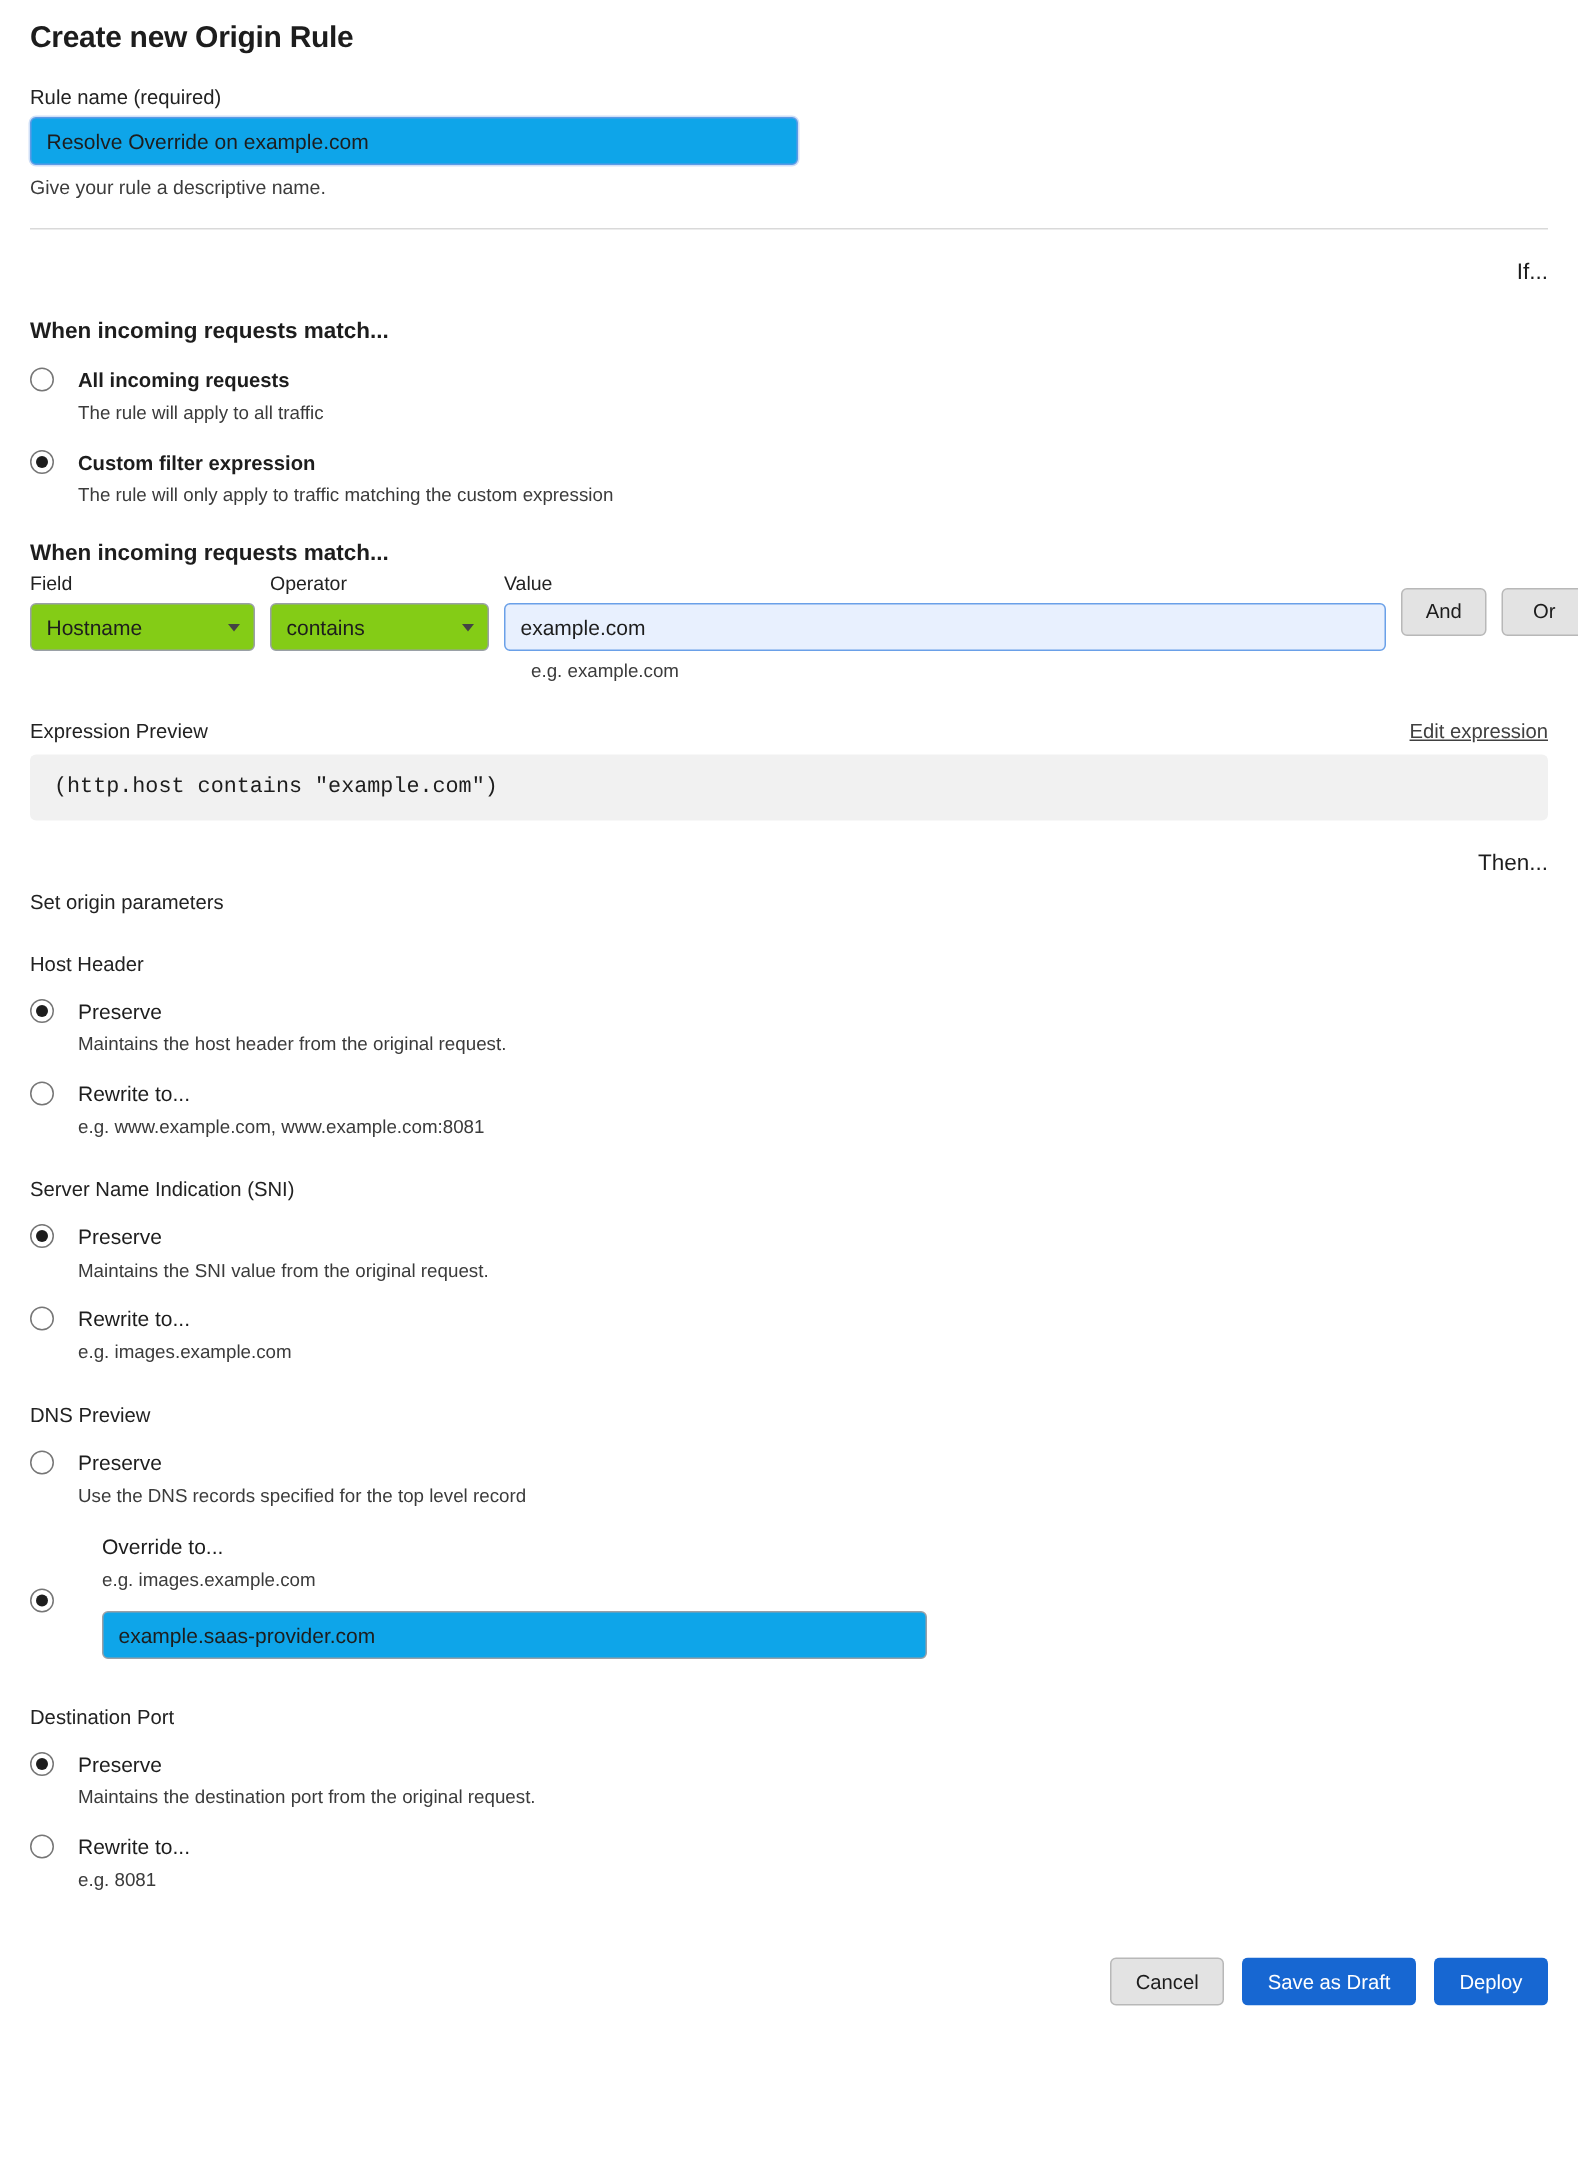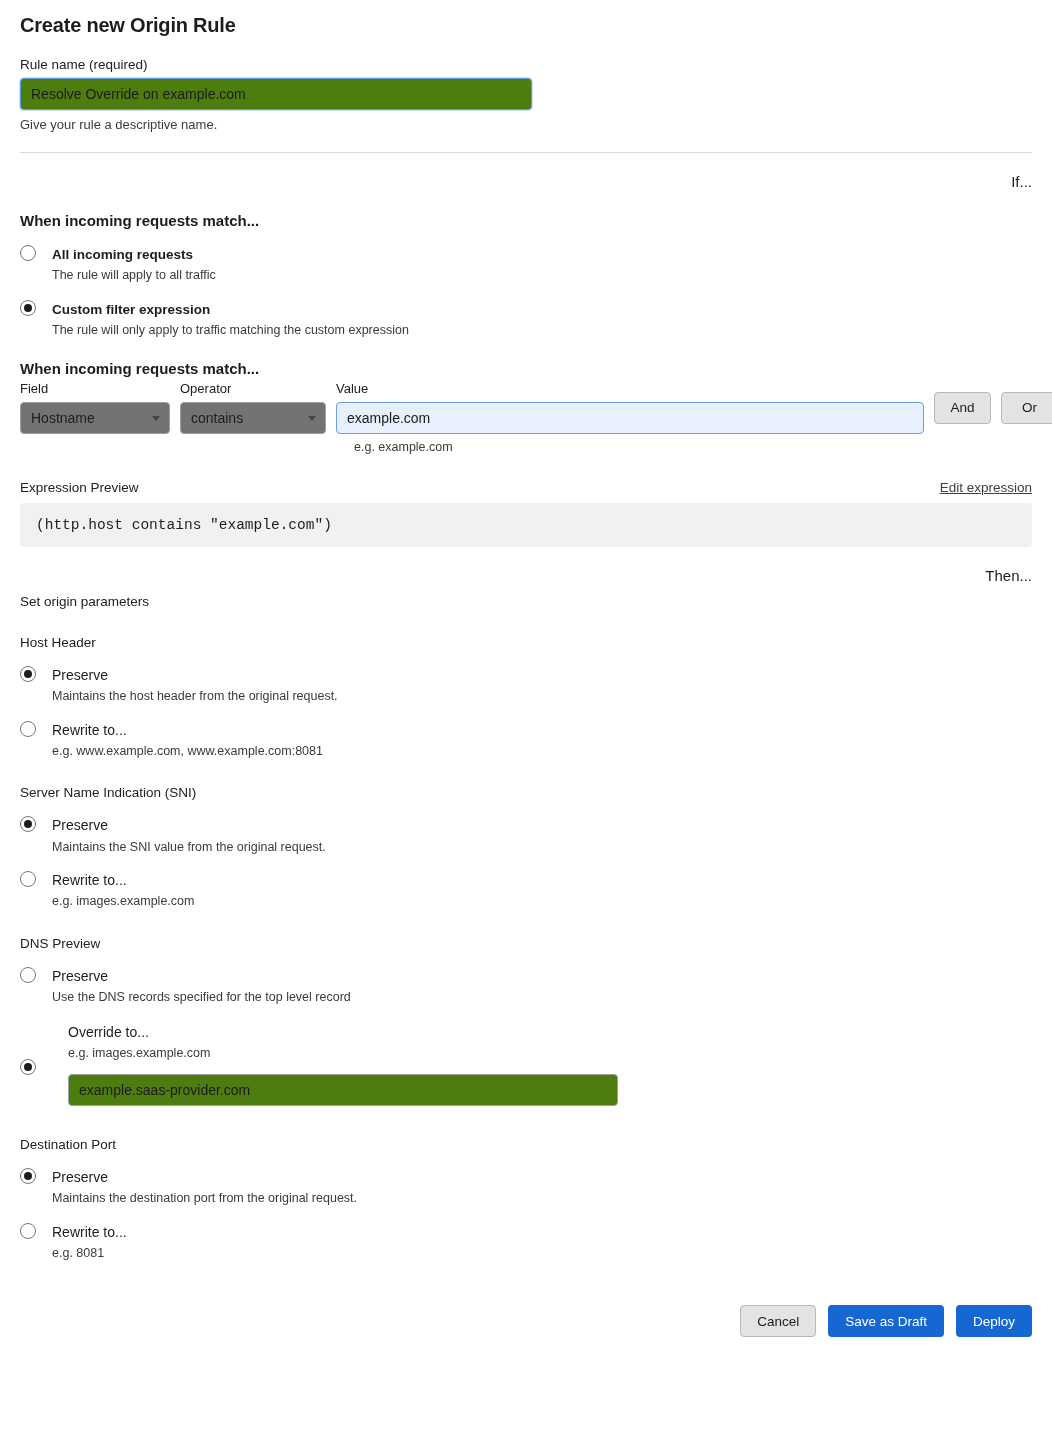--- a/index.html
+++ b/index.html
@@ -28,21 +28,21 @@
     margin-bottom: 6px;
   }
   .text-input {
     height: 32px;
     border: 1px solid #9aa0a6;
     border-radius: 4px;
     padding: 0 10px;
     font-size: 14px;
     font-family: "Liberation Sans", sans-serif;
     color: #1d1d1d;
-    background: #4d7c0f;
+    background: #0ea5e9;
     outline: none;
   }
   .text-input.focused {
     border-color: #5b9ae6;
     box-shadow: 0 0 0 1px #cfe0f7;
   }
   #rule-name-input { width: 512px; }
   .helper {
     font-size: 13px;
     color: #3c3c3c;
@@ -108,21 +108,21 @@
   .cond-col .label {
     font-size: 13px;
     color: #222;
     margin-bottom: 6px;
   }
   .select {
     position: relative;
     height: 32px;
     border: 1px solid #9aa0a6;
     border-radius: 4px;
-    background: #737373;
+    background: #84cc16;
     font-size: 14px;
     display: flex;
     align-items: center;
     padding: 0 26px 0 10px;
   }
   .select .caret {
     position: absolute;
     right: 9px; top: 50%;
     margin-top: -2px;
     width: 0; height: 0;

